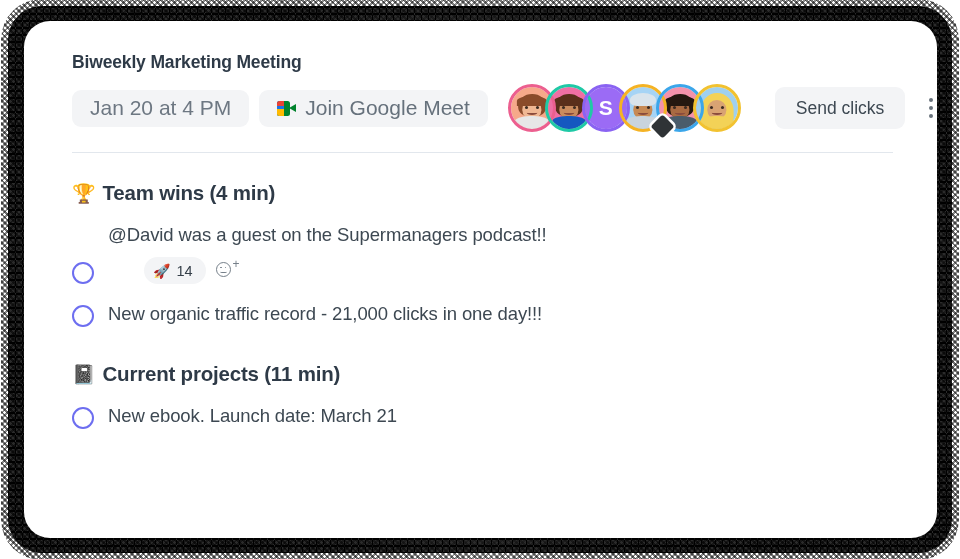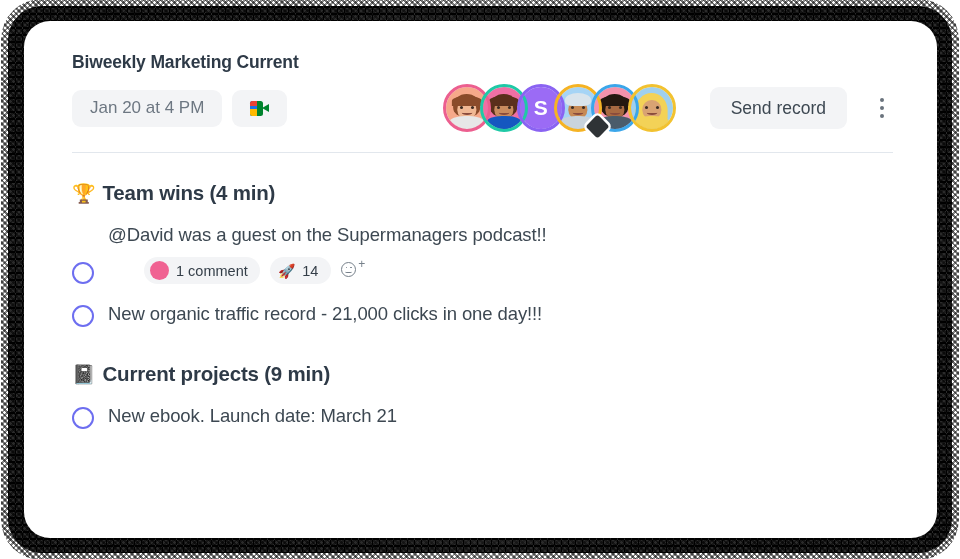--- a/index.html
+++ b/index.html
@@ -80,21 +80,21 @@
   }
 
   .pill {
     display: inline-flex;
     align-items: center;
     gap: 9px;
     height: 37px;
     padding: 0 18px;
     border-radius: 9px;
     background: #f3f4f6;
-    font-size: 17px;
+    font-size: 21px;
     color: #66717c;
     white-space: nowrap;
     cursor: pointer;
     border: none;
     font-family: "Liberation Sans", sans-serif;
   }
   .pill.date { color: #6d7782; }
 
   .meet-icon {
     display: inline-block;
@@ -407,36 +407,37 @@
 </style>
 </head>
 <body>
 
 <div id="screen">
   <div id="frame"></div>
 
   <div id="card">
     <div class="inner">
 
-      <div class="meeting-title">Biweekly Marketing Current</div>
+      <div class="meeting-title">Biweekly Marketing Meeting</div>
 
       <div class="header-row">
 
         <button class="pill date">
           <span>Jan 20 at 4 PM</span>
         </button>
 
         <button class="pill">
           <span class="meet-icon">
             <span class="body"></span>
             <span class="b-blue"></span>
             <span class="b-yellow"></span>
             <span class="b-red"></span>
             <span class="lens"></span>
           </span>
+          <span>Join Google Meet</span>
         </button>
 
         <div class="spacer"></div>
 
         <div class="avatars" id="avatars">
             <div class="avatar" style="--ring: #ec5f8f; --bg: #f6a98a; --skin: #f0b894; --hair: #8a4b2a; --shirt: #e7e7e7;">
               <div class="photo">
                 <div class="face">
                   <div class="hair"></div>
                   <div class="head"></div>
@@ -503,66 +504,62 @@
                   <div class="eye l"></div>
                   <div class="eye r"></div>
                   <div class="smile"></div>
                   <div class="body"></div>
                 </div>
               </div>
               <div class="ring"></div>
             </div>
           </div>
 
-        <button class="send-notes">Send record</button>
+        <button class="send-notes">Send clicks</button>
 
         <div class="kebab">
           <span></span>
             <span></span>
             <span></span>
         </div>
       </div>
 
       <div class="divider"></div>
 
       <div id="sections">
           <div class="section-head sec-1">
             <span class="section-emoji">🏆</span>
             <span>Team wins (4 min)</span>
           </div>
           <div class="item">
             <div class="checkbox"></div>
             <div>
               <div class="item-text">@David was a guest on the Supermanagers podcast!!</div>
               <div class="reactions">
-                <button class="chip">
-                  <span class="mini-avatar"></span>
-                  <span>1 comment</span>
-                </button>
                 <button class="chip count">
                   <span class="emoji">🚀</span>
                   <span>14</span>
                 </button>
                 <div class="add-reaction">
                   <span class="smiley"></span>
                   <span class="mouth"></span>
                   <span class="plus">+</span>
                 </div>
               </div>
             </div>
           </div>
           <div class="item">
             <div class="checkbox"></div>
             <div>
               <div class="item-text">New organic traffic record - 21,000 clicks in one day!!!</div>
             </div>
           </div>
           <div class="section-head sec-2">
             <span class="section-emoji">📓</span>
-            <span>Current projects (9 min)</span>
+            <span>Current projects (11 min)</span>
           </div>
           <div class="item">
             <div class="checkbox"></div>
             <div>
               <div class="item-text">New ebook. Launch date: March 21</div>
             </div>
           </div>
         </div>
 
     </div>

